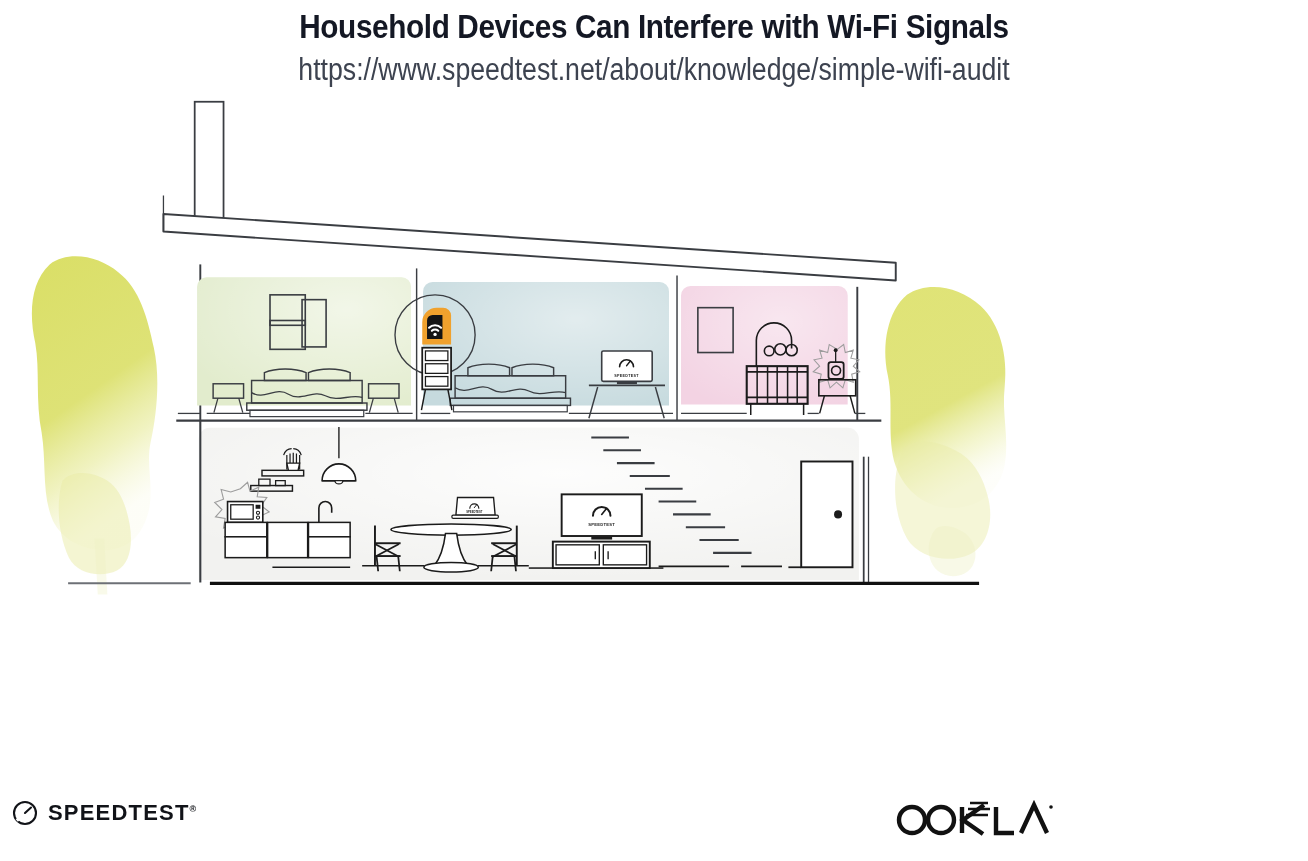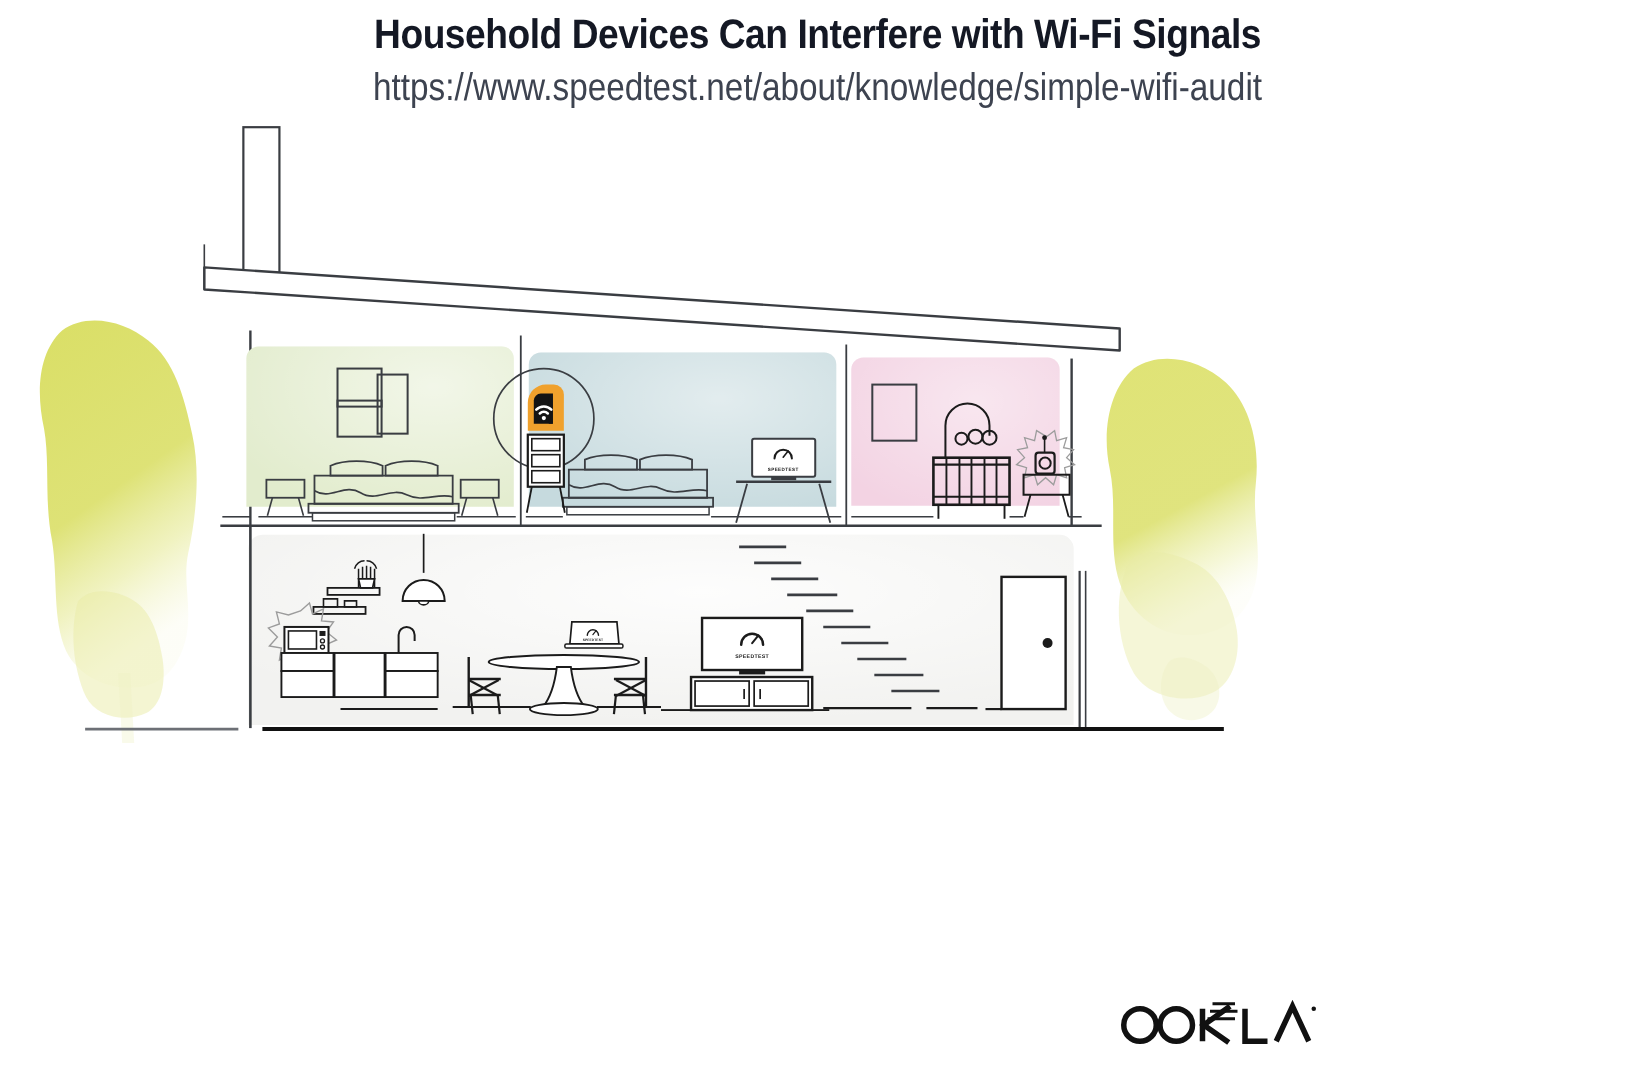--- a/index.html
+++ b/index.html
@@ -389,20 +389,28 @@
         <line x1="984" y1="708" x2="1000" y2="708" stroke="#1b1b1b" stroke-width="2.2"></line>
       </g>
     </g>
 
     <g>
       <line x1="85" y1="728" x2="238" y2="728" stroke="#6d7076" stroke-width="2.6"></line>
       <line x1="262" y1="728" x2="1222" y2="728" stroke="#111111" stroke-width="4"></line>
     </g>
   </svg>
 
+  <div class="brand-speedtest">
+    <svg width="26" height="26" viewBox="0 0 26 26">
+      <circle cx="13" cy="13" r="11" fill="none" stroke="#111318" stroke-width="2.1"></circle>
+      <line x1="13" y1="13" x2="19" y2="7.5" stroke="#111318" stroke-width="2.1" stroke-linecap="round"></line>
+      <line x1="4.8" y1="20.5" x2="8" y2="17.5" stroke="#ffffff" stroke-width="3.2"></line>
+    </svg>
+    <span class="wordmark"><span>SPEEDTEST</span><span class="tm">®</span></span>
+  </div>
 
   <div class="brand-ookla">
     <svg width="200" height="48" viewBox="0 0 200 48">
       <g clip-path="url(#ooklaClip)">
         <circle cx="28" cy="25" r="13" fill="none" stroke="#111111" stroke-width="4.4"></circle>
         <circle cx="57" cy="25" r="13" fill="none" stroke="#111111" stroke-width="4.4"></circle>
         <path d="M78,12 v26" stroke="#111111" stroke-width="4.4" fill="none"></path>
         <path d="M100,10 L79,25 L99,39" stroke="#111111" stroke-width="4.4" fill="none"></path>
         <path d="M86,8 L104,8 M84,14 L106,14 M82,20 L104,20" stroke="#111111" stroke-width="2.3" fill="none"></path>
         <path d="M112,12 v26 h18" stroke="#111111" stroke-width="4.4" fill="none"></path>

